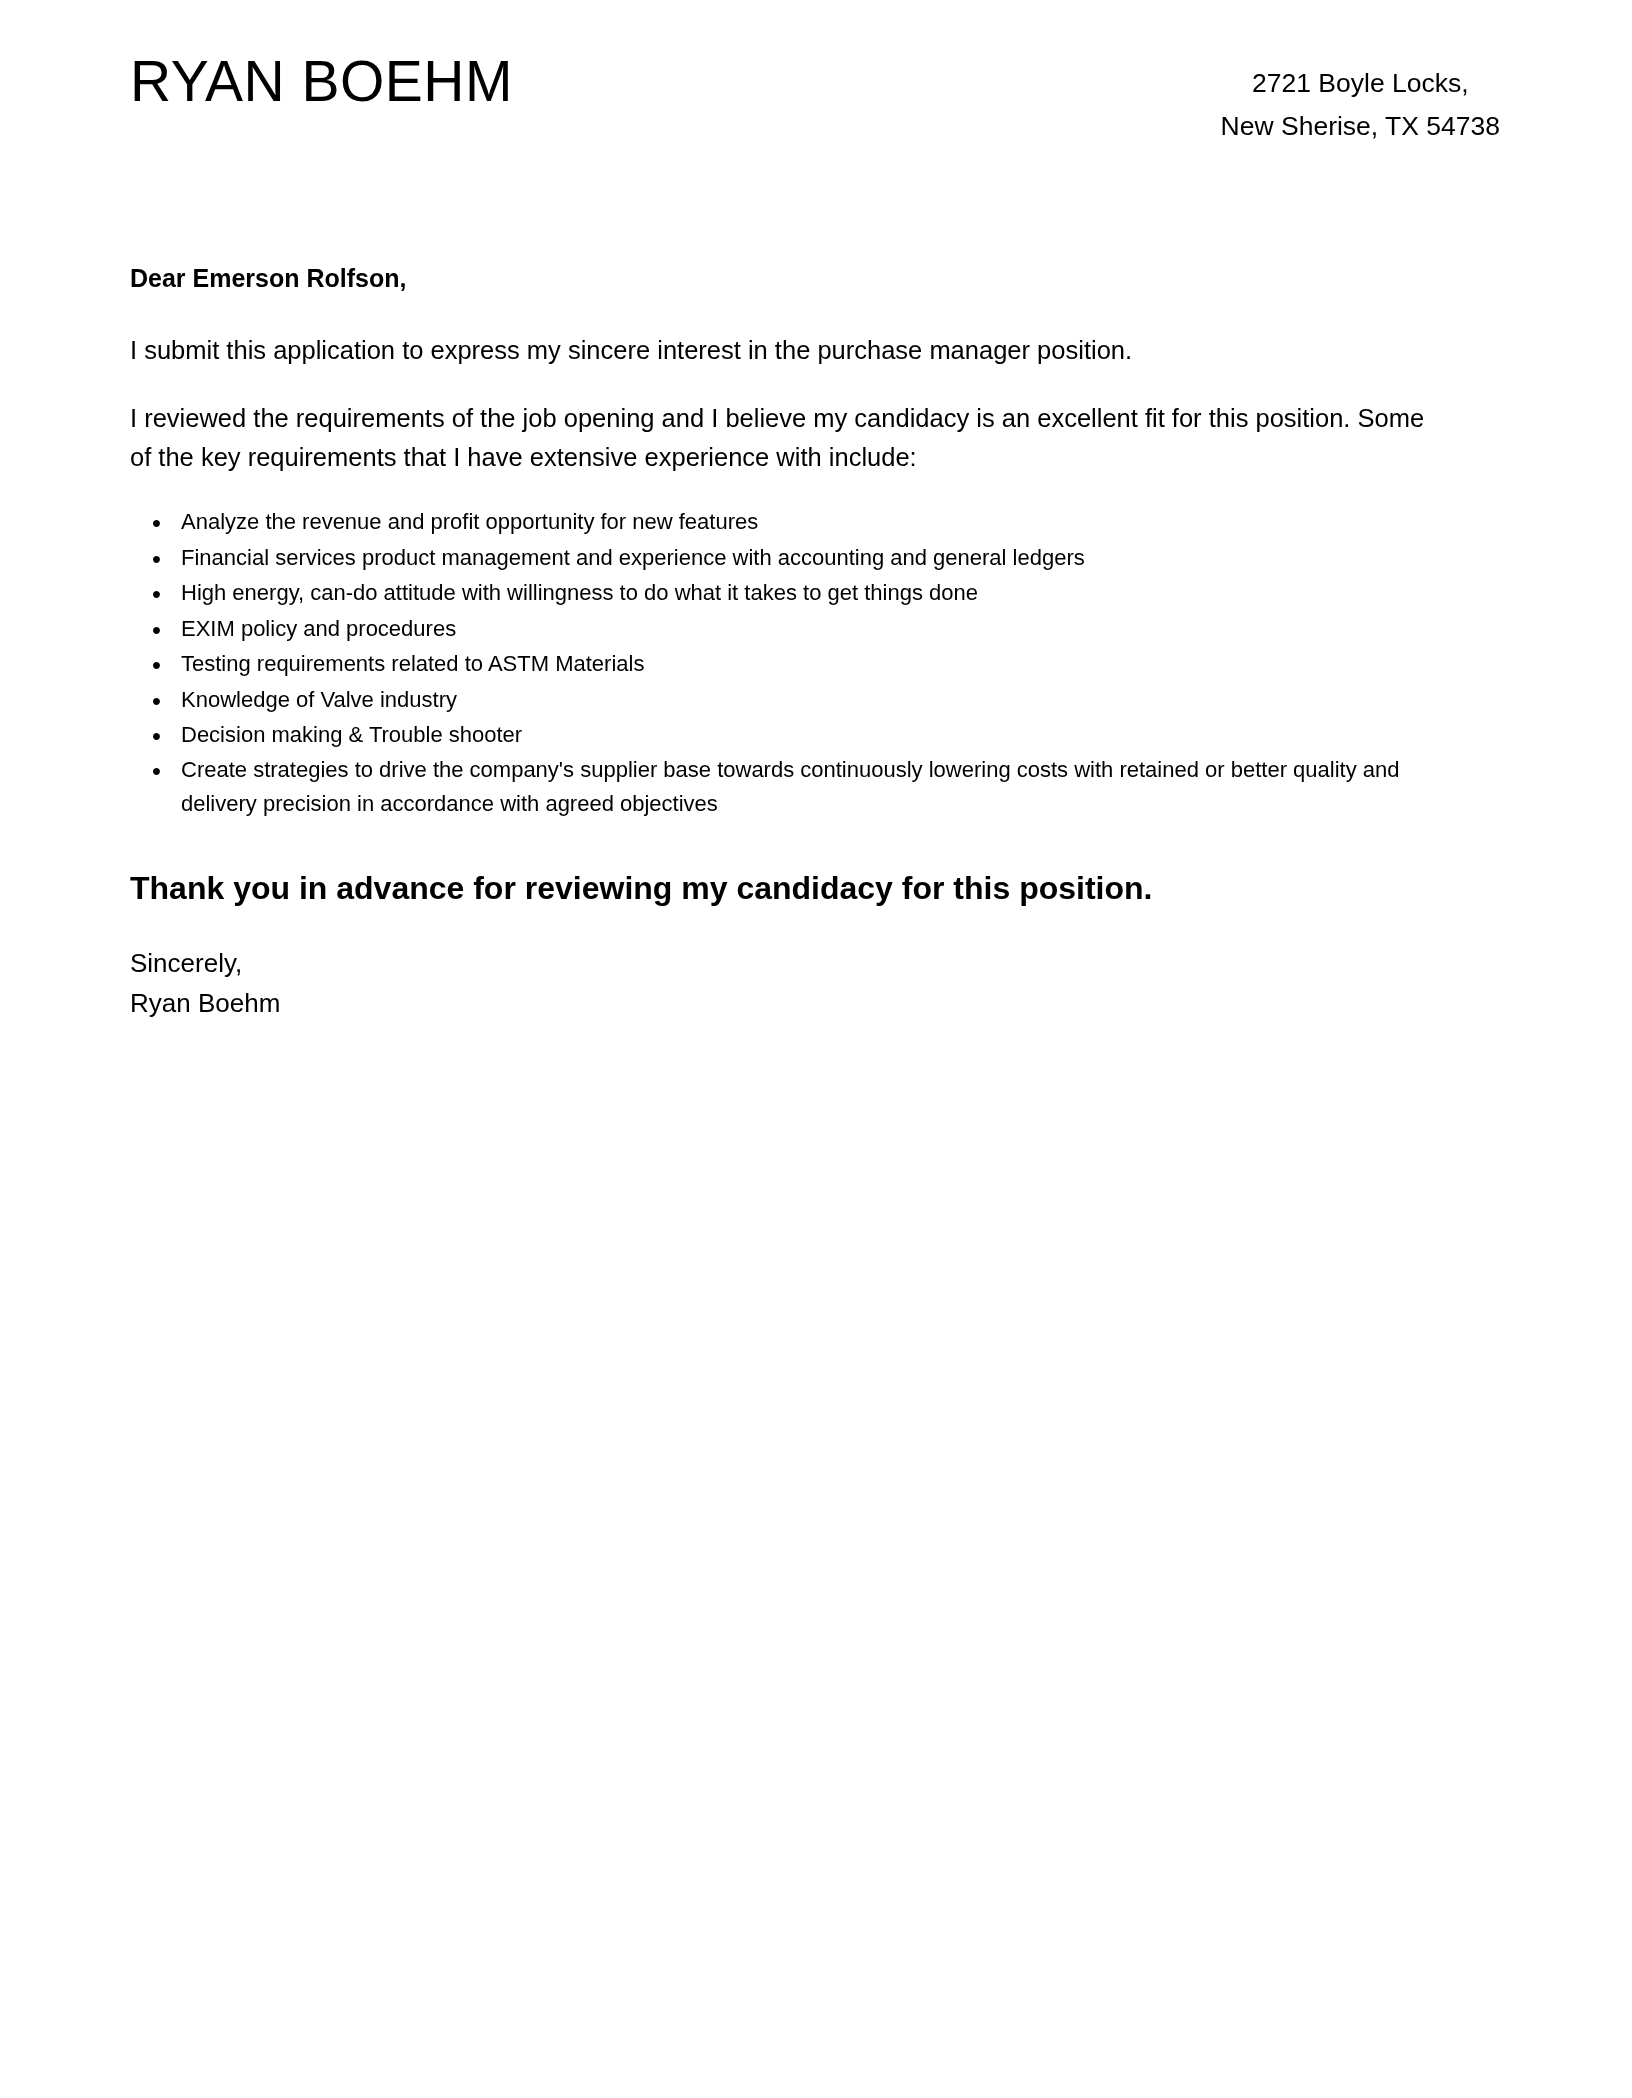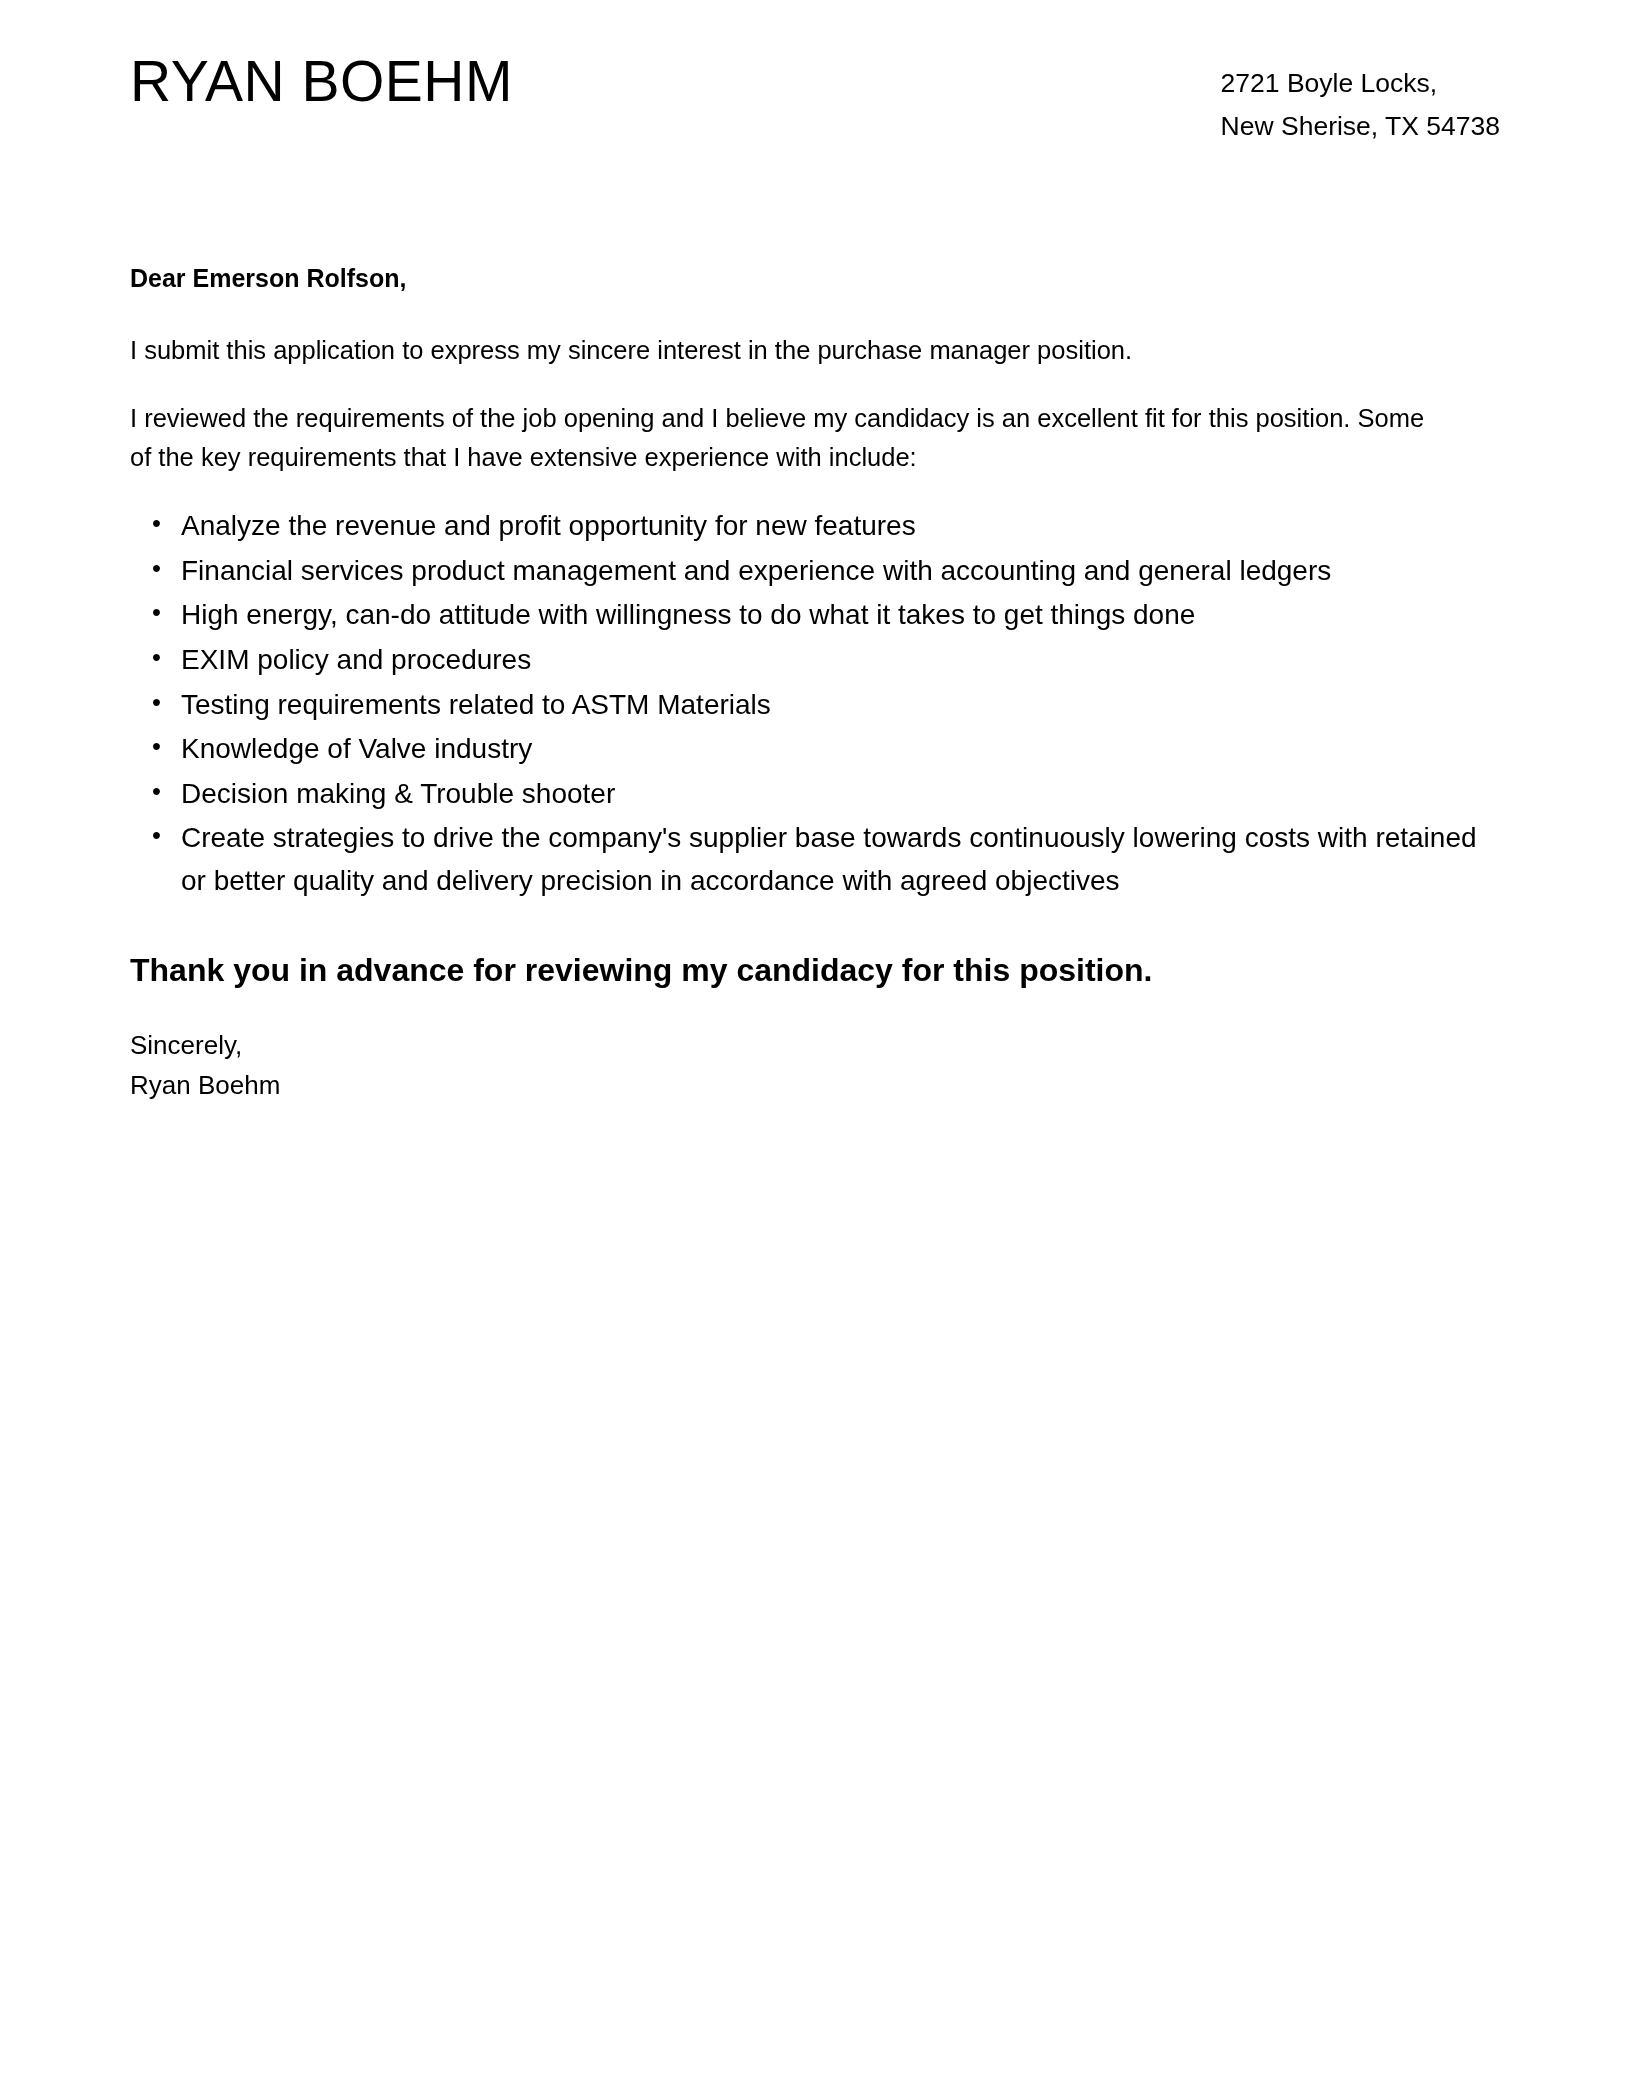--- a/index.html
+++ b/index.html
@@ -33,21 +33,21 @@
   }
   .candidate-name {
     font-size: 57px;
     font-weight: 400;
     letter-spacing: 0.5px;
     line-height: 1.05;
     margin: 0;
     white-space: nowrap;
   }
   .address-block {
-    text-align: left;
+    text-align: center;
     font-size: 26.5px;
     line-height: 1.62;
     padding-top: 10px;
   }
   .address-line {
     display: block;
     white-space: nowrap;
   }
   
   .letter-body {
@@ -68,21 +68,21 @@
     max-width: 1310px;
   }
   .para.intro { max-width: 1290px; }
   .bullet-list {
     list-style: none;
     margin: 0 0 30px 0;
     padding: 0;
   }
   .bullet-item {
     position: relative;
-    font-size: 28px;
+    font-size: 22px;
     line-height: 1.52;
     padding-left: 51px;
     margin: 0 0 2px 0;
     max-width: 1300px;
   }
   .bullet-item::before {
     content: "\2022";
     position: absolute;
     left: 22px;
     top: -1px;

